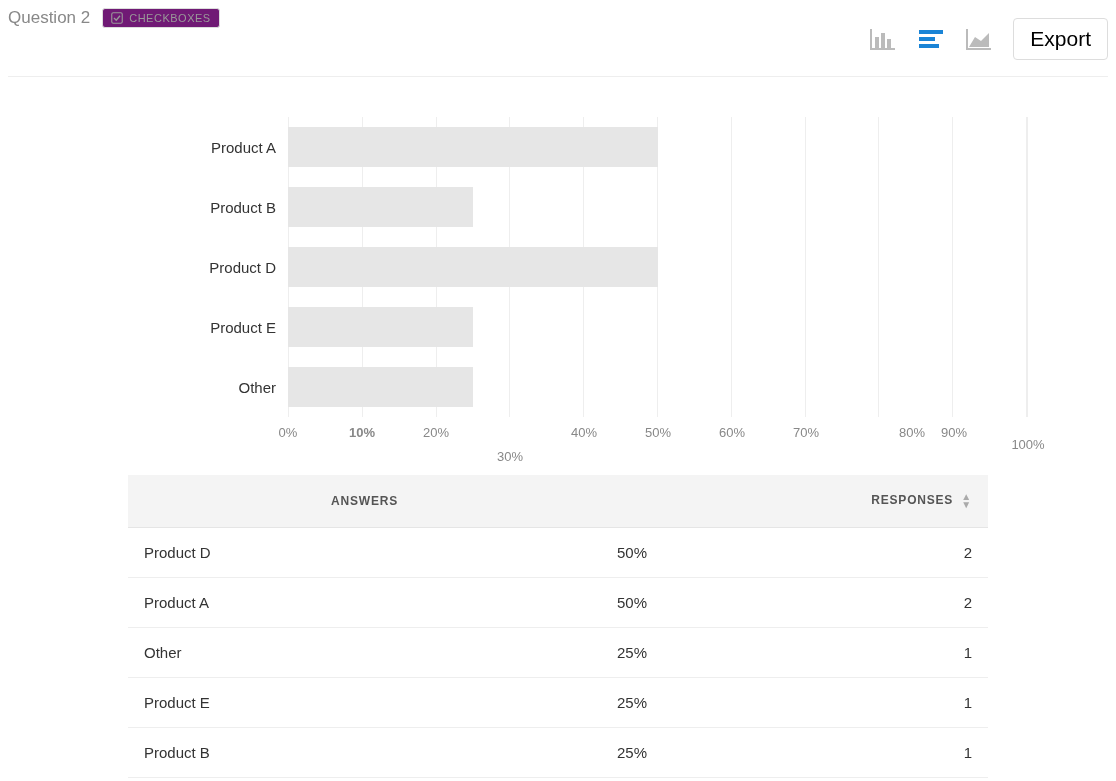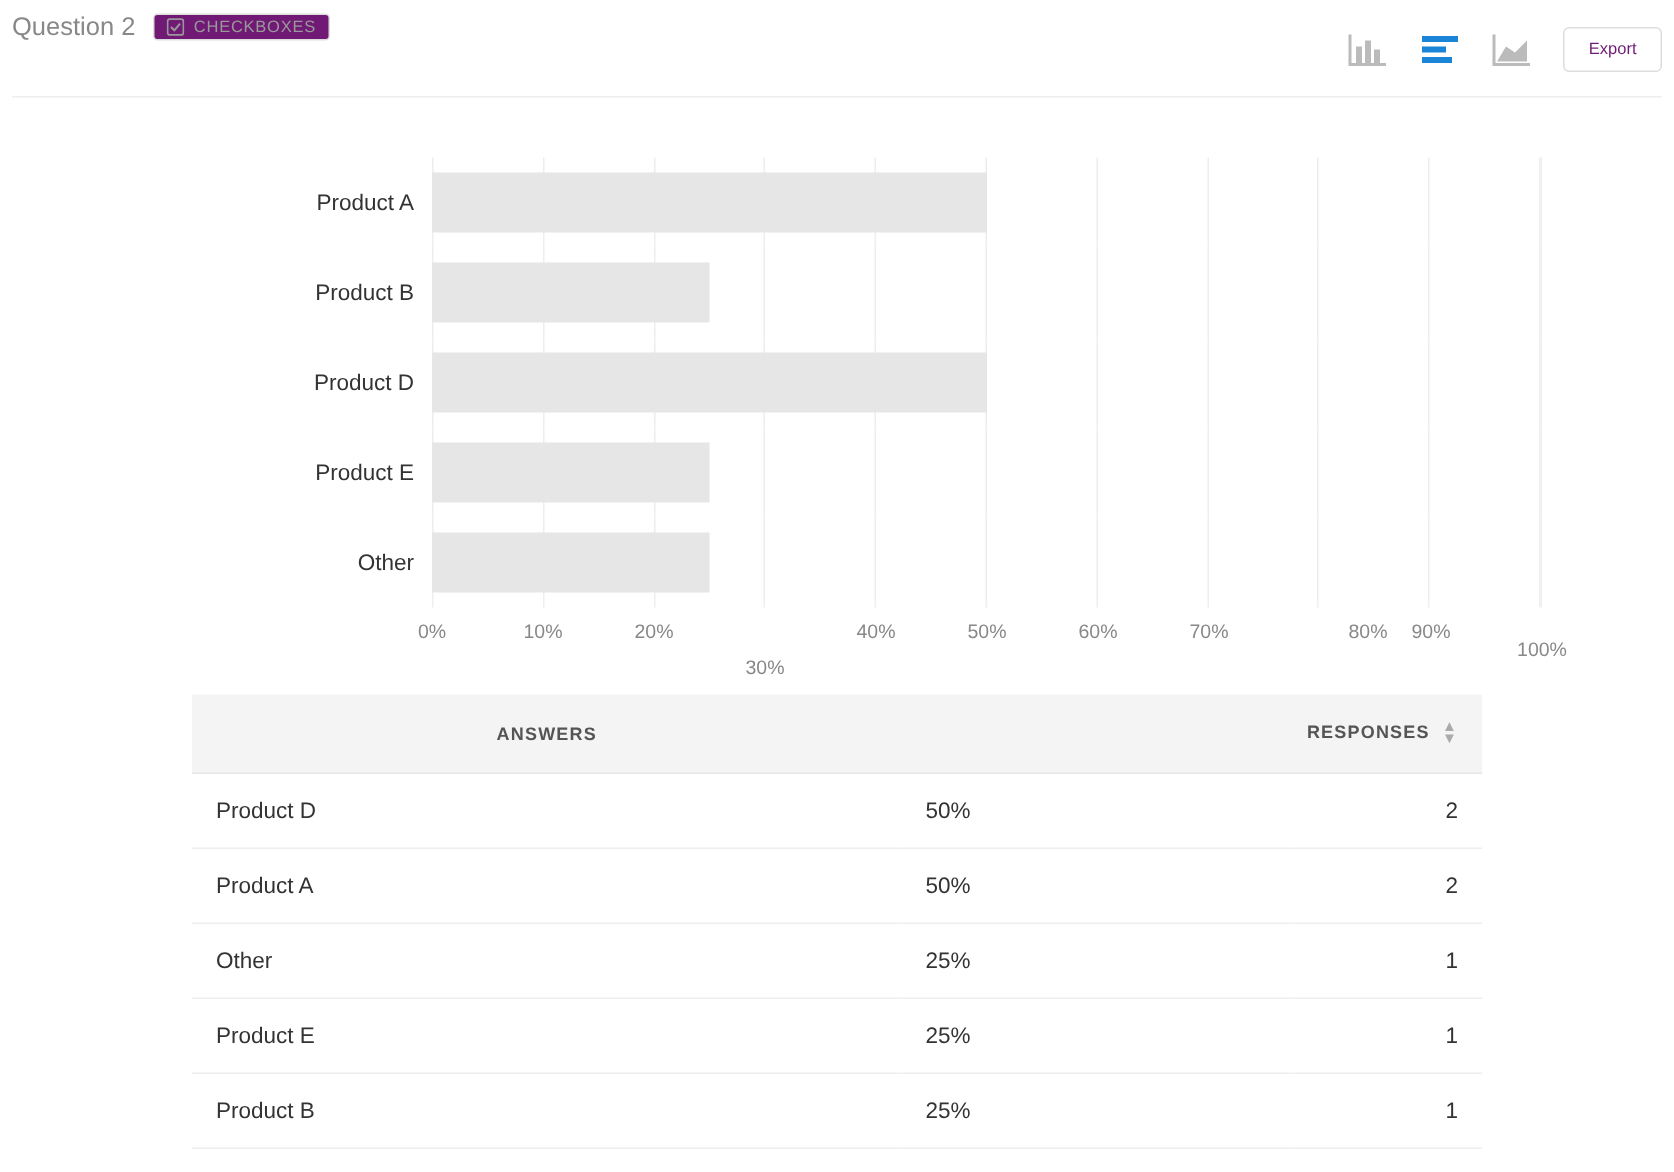--- a/index.html
+++ b/index.html
@@ -14,21 +14,20 @@
   .header {
     display: flex;
     align-items: flex-start;
     justify-content: space-between;
     padding: 0 0 16px 0;
     border-bottom: 1px solid #eee;
   }
   .header-left { flex: 1; }
   .meta-row {
     display: flex;
-    align-items: center;
     gap: 12px;
     margin-bottom: 8px;
   }
   .question-num {
     font-size: 17px;
     color: #888;
     font-weight: 400;
   }
   .type-badge {
     display: inline-flex;
@@ -66,22 +65,22 @@
     display: flex;
     align-items: center;
   }
   .chart-type-btn.active { color: #1a84d6; }
   .chart-type-btn svg { width: 28px; height: 24px; }
   .export-btn {
     border: 1px solid #ddd;
     background: #fff;
     border-radius: 4px;
     padding: 8px 16px;
-    font-size: 11px;
-    color: #701a75;
+    font-size: 21px;
+    color: #000000;
     cursor: pointer;
   }
 
   .chart-wrap {
     margin: 40px 0 30px 0;
     padding-left: 180px;
     padding-right: 80px;
   }
   .chart-row {
     display: flex;
@@ -312,21 +311,21 @@
             <div class="gridline"></div>
           </div>
           <div class="chart-bar" style="width: 25%;"></div>
         </div>
       </div>
     </div>
   <div class="axis-row">
     <div class="axis-spacer"></div>
     <div class="axis-ticks" id="axis-ticks">
         <span class="tick" style="left: 0%;">0%</span>
-        <span class="tick" style="left: 10%;">10%</span>
+        <span class="tick" style="left: 10%; font-weight: bold;">10%</span>
         <span class="tick" style="left: 20%;">20%</span>
         <span class="tick" style="left: 30%; margin-top: 24px;">30%</span>
         <span class="tick" style="left: 40%;">40%</span>
         <span class="tick" style="left: 50%;">50%</span>
         <span class="tick" style="left: 60%;">60%</span>
         <span class="tick" style="left: 70%;">70%</span>
         <span class="tick" style="left: 80%; margin-left: 32px;">80%</span>
         <span class="tick" style="left: 90%;">90%</span>
         <span class="tick" style="left: 100%; margin-top: 12px;">100%</span>
       </div>

